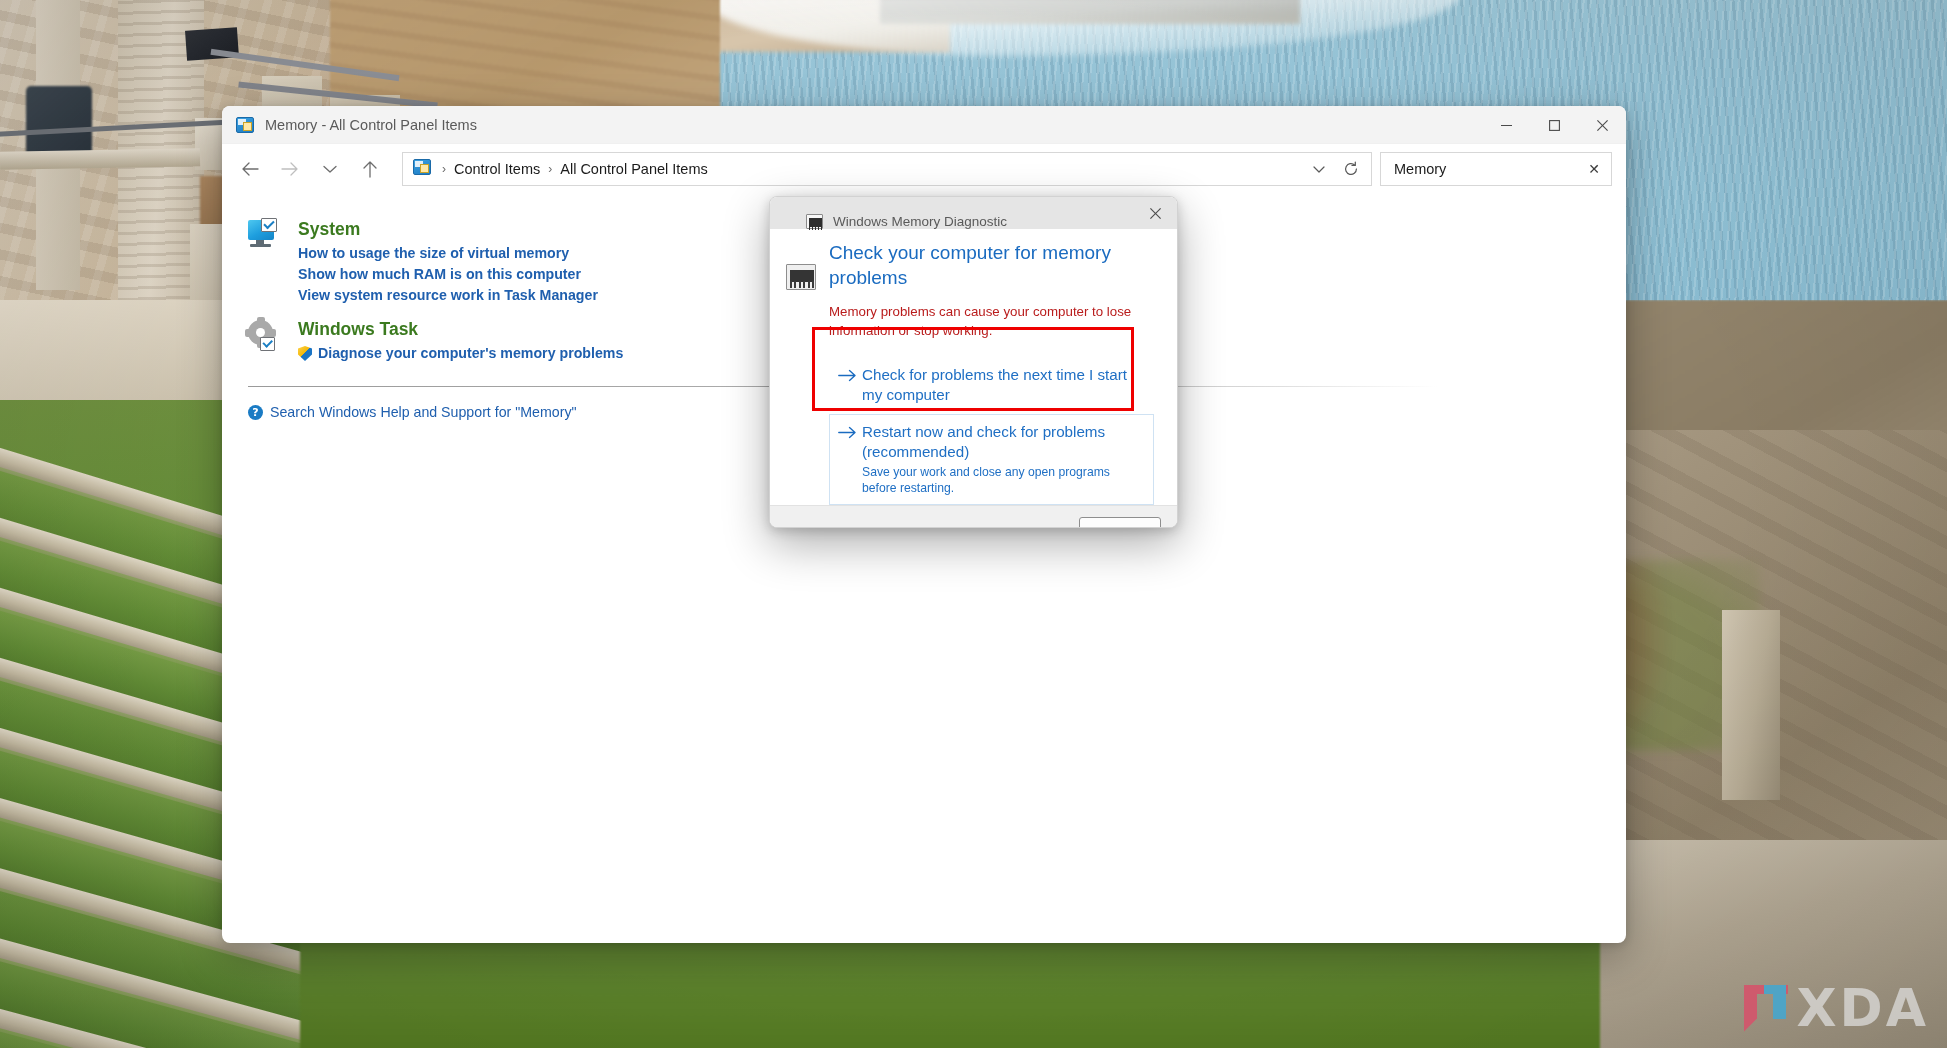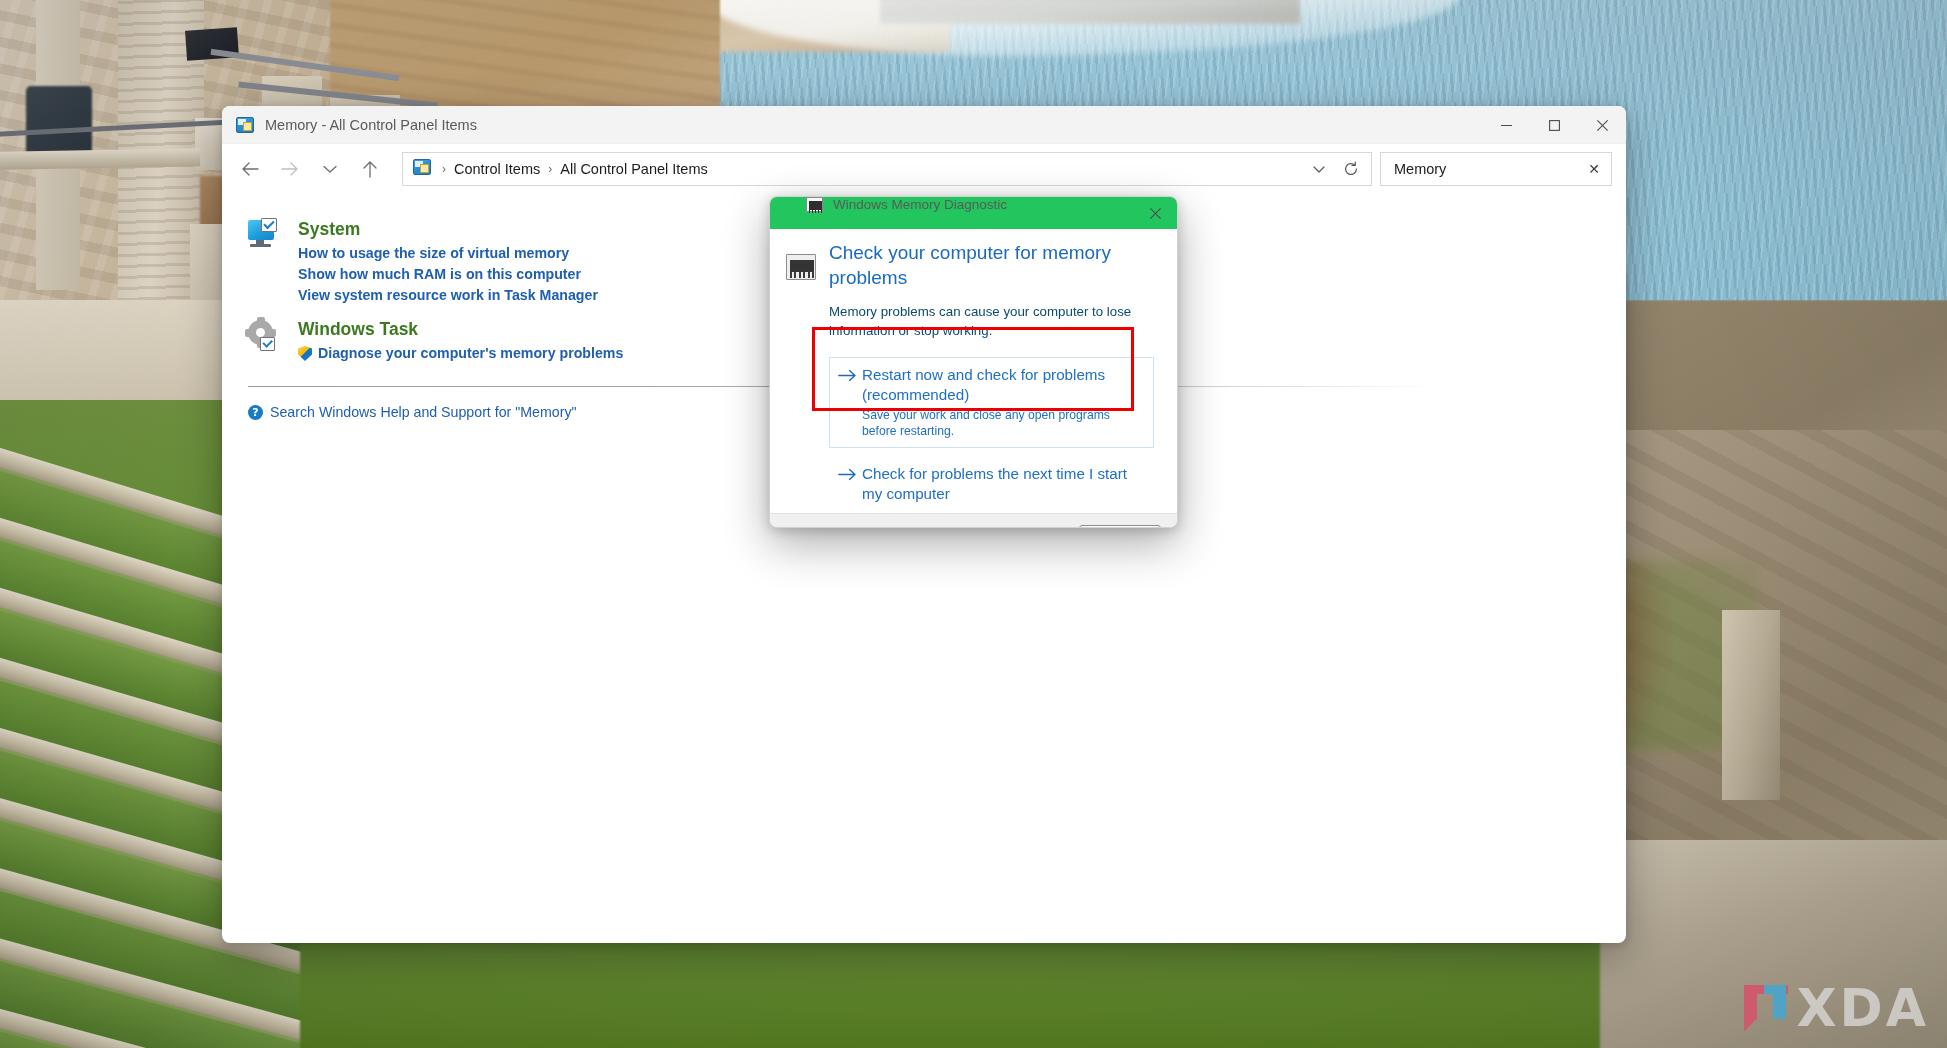--- a/index.html
+++ b/index.html
@@ -426,22 +426,22 @@
     width: 409px; height: 332px;
     background: #ffffff;
     border: 1px solid #d2d2d2;
     border-radius: 8px;
     box-shadow: 0 16px 46px rgba(0,0,0,.32), 0 3px 12px rgba(0,0,0,.18);
     overflow: hidden;
     display: flex; flex-direction: column;
   }
   #md-titlebar {
     flex: 0 0 32px; height: 32px;
-    background: #22c55e;
-    display: flex; align-items: flex-start; position: relative; padding-left: 24px;
+    background: #e5e5e5;
+    display: flex; align-items: flex-end; position: relative; padding-left: 24px;
   }
   #md-app-icon { margin-left: 12px; flex: 0 0 17px; }
   .chipicon {
     width: 17px; height: 15px; display: block; position: relative;
     background: #f7f7f7; border: 1px solid #8a8a8a; border-radius: 1px;
   }
   .chipicon:before {
     content: ""; position: absolute; left: 2px; top: 3px; width: 13px; height: 9px;
     background: #2e2e2e;
   }
@@ -453,41 +453,41 @@
     margin-left: 10px; font-size: 13.5px; color: #5a5a5a;
   }
   #md-close {
     position: absolute; right: 0; top: 0; width: 44px; height: 32px;
     display: flex; align-items: center; justify-content: center; color: #4a4a4a;
   }
 
   #md-body {
     flex: 1 1 auto; padding: 11px 16px 0 16px; position: relative;
   }
-  #md-head { display: flex; align-items: center; }
+  #md-head { display: flex; align-items: flex-end; }
   #md-head-icon { flex: 0 0 34px; padding-top: 3px; }
   .chipicon-lg {
     width: 30px; height: 26px; display: block; position: relative;
     background: #efefef; border: 1px solid #8d8d8d; border-radius: 1px;
   }
   .chipicon-lg:before {
     content: ""; position: absolute; left: 3px; top: 5px; width: 24px; height: 12px;
     background: #343434;
   }
   .chipicon-lg:after {
     content: ""; position: absolute; left: 3px; top: 16px; width: 24px; height: 7px;
     background: repeating-linear-gradient(90deg, #3a3a3a 0 2px, rgba(0,0,0,0) 2px 4.4px);
   }
   #md-heading {
     flex: 1 1 auto; padding-left: 9px;
     font-size: 19px; color: #1a6bc0; line-height: 25px;
   }
   #md-sub {
     margin: 12px 0 0 43px;
-    font-size: 13.3px; color: #0c4a6e; line-height: 19px; width: 322px;
+    font-size: 13.3px; color: #b91c1c; line-height: 19px; width: 322px;
   }
 
   #md-options { margin: 17px 0 0 43px; width: 325px; position: relative; }
   .md-option {
     display: flex; align-items: flex-start;
     padding: 7px 8px 8px 8px;
     border: 1px solid transparent;
   }
   #md-option-1 { border-color: #cfe2f3; background: #ffffff; }
   .md-arrow {
@@ -734,42 +734,42 @@
       <div id="md-head-icon">
         <span class="chipicon-lg"></span>
       </div>
       <div id="md-heading">Check your computer for memory problems</div>
     </div>
 
     <div id="md-sub">Memory problems can cause your computer to lose information or stop working.</div>
 
     <div id="md-options">
 
+      <div class="md-option" id="md-option-2" style="margin-top:8px;">
+        <span class="md-arrow">
+          <svg width="19" height="13" viewBox="0 0 19 13">
+              <path d="M0.8 6.5 H16.5 M11.5 1.6 L17 6.5 L11.5 11.4" fill="none" stroke="currentColor" stroke-width="1.4" stroke-linecap="round" stroke-linejoin="round"></path>
+            </svg>
+        </span>
+        <span class="md-optbody">
+          <span class="md-optlabel" style="display:block;">Check for problems the next time I start my computer</span>
+        </span>
+      </div>
+
       <div class="md-option" id="md-option-1">
         <span class="md-arrow">
           <svg width="19" height="13" viewBox="0 0 19 13">
               <path d="M0.8 6.5 H16.5 M11.5 1.6 L17 6.5 L11.5 11.4" fill="none" stroke="currentColor" stroke-width="1.4" stroke-linecap="round" stroke-linejoin="round"></path>
             </svg>
         </span>
         <span class="md-optbody">
           <span class="md-optlabel" style="display:block;">Restart now and check for problems (recommended)</span>
           <span class="md-optdesc" style="display:block;">Save your work and close any open programs before restarting.</span>
         </span>
       </div>
-
-      <div class="md-option" id="md-option-2" style="margin-top:8px;">
-        <span class="md-arrow">
-          <svg width="19" height="13" viewBox="0 0 19 13">
-              <path d="M0.8 6.5 H16.5 M11.5 1.6 L17 6.5 L11.5 11.4" fill="none" stroke="currentColor" stroke-width="1.4" stroke-linecap="round" stroke-linejoin="round"></path>
-            </svg>
-        </span>
-        <span class="md-optbody">
-          <span class="md-optlabel" style="display:block;">Check for problems the next time I start my computer</span>
-        </span>
-      </div>
     </div>
   </div>
 
   <div id="md-footer">
     <div id="md-cancel">Cancel</div>
   </div>
 </div>
 
 <div id="md-redbox"></div>
 

